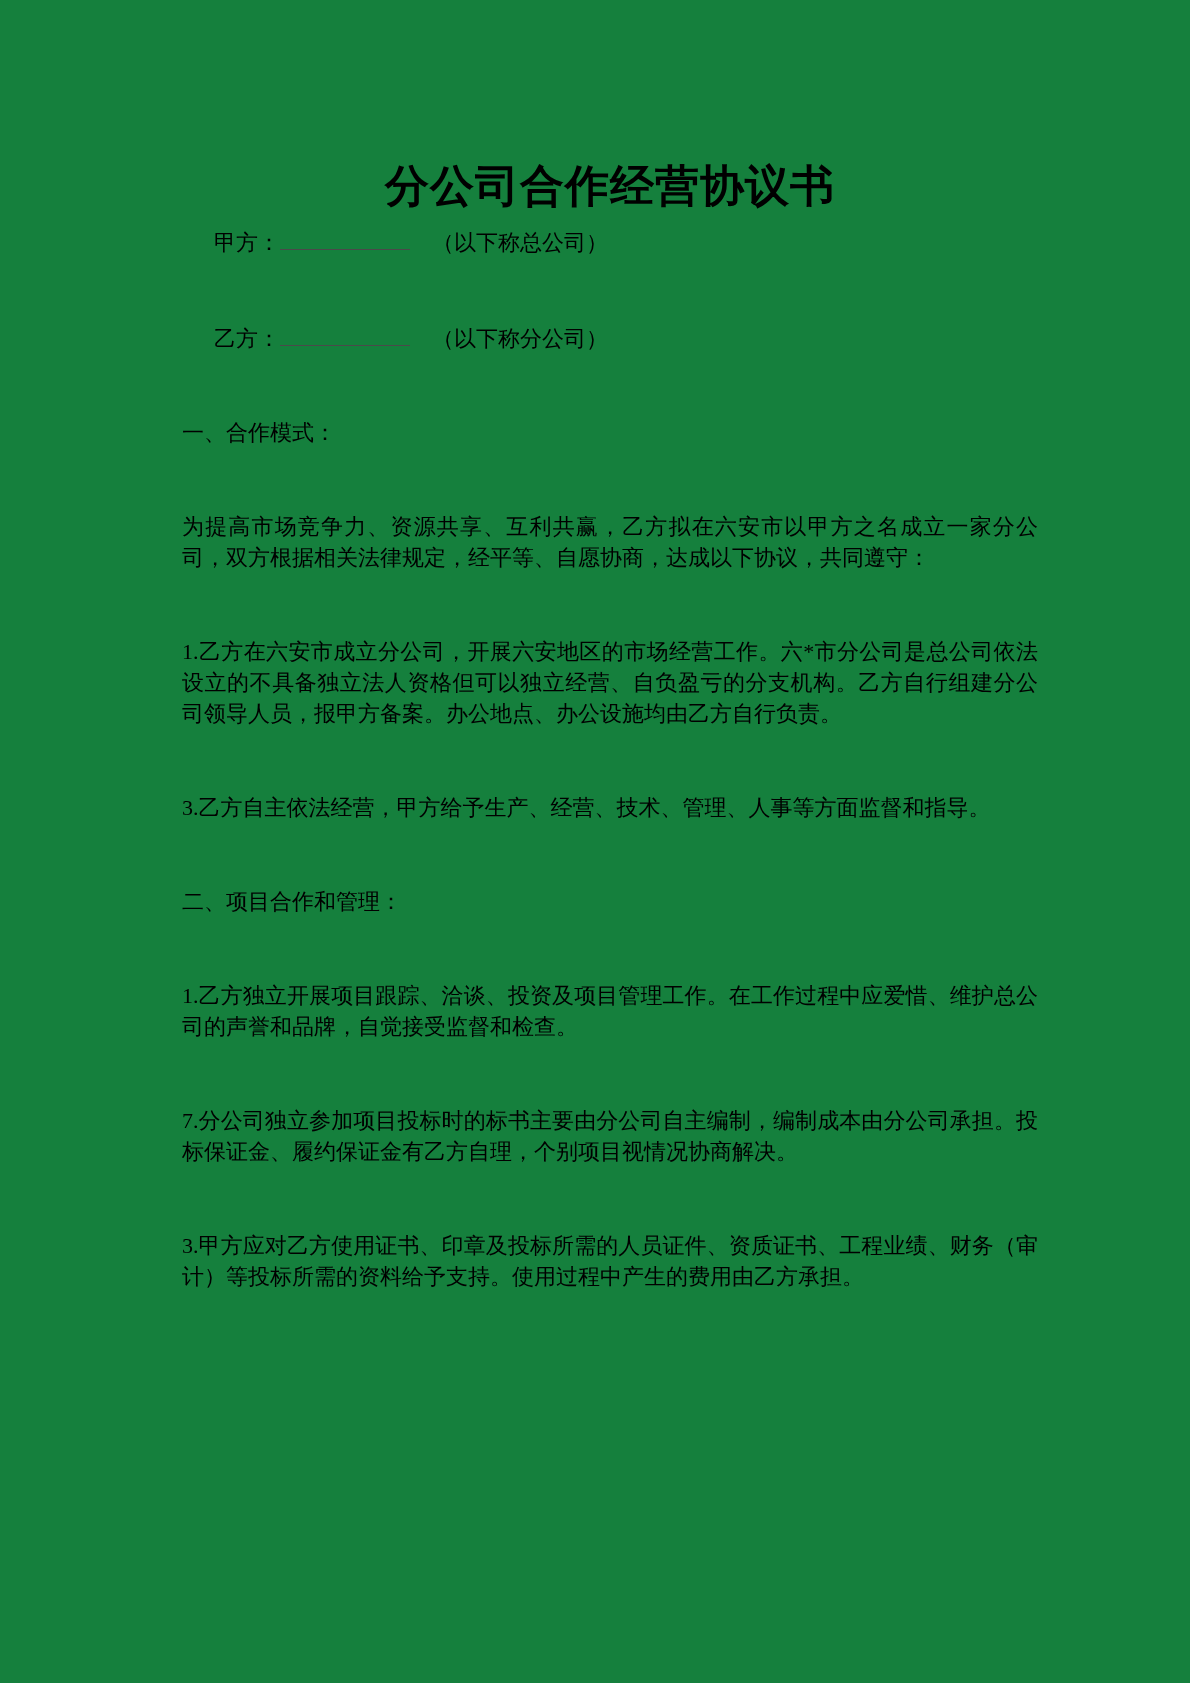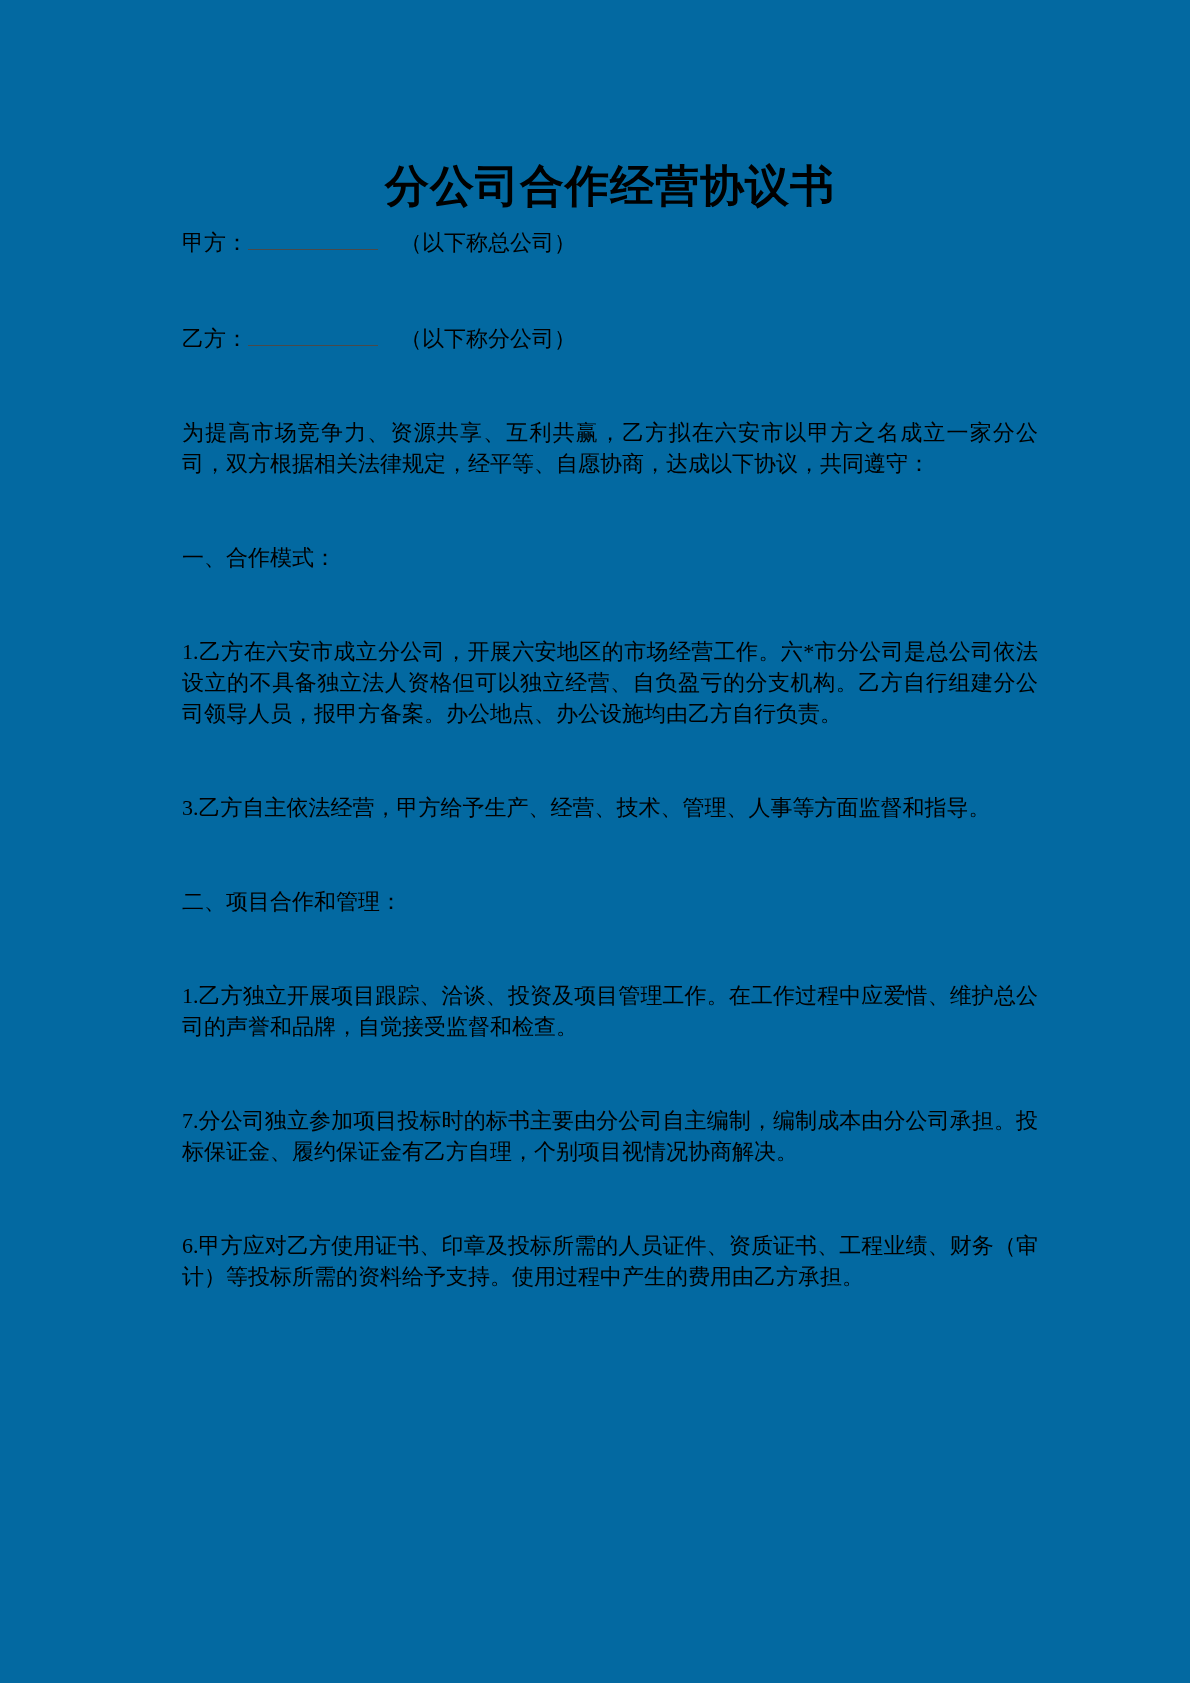--- a/index.html
+++ b/index.html
@@ -4,21 +4,21 @@
 <style>
   html, body {
     margin: 0;
     padding: 0;
     background: #ffffff;
   }
   .page {
     position: relative;
     width: 1190px;
     height: 1683px;
-    background: #0369a1;
+    background: #15803d;
     color: #000000;
     font-family: "Liberation Serif", "DejaVu Serif", serif;
     overflow: hidden;
     box-sizing: border-box;
   }
   .content {
     box-sizing: border-box;
     padding: 162px 152px 0 182px;
   }
   .doc-title {
@@ -30,20 +30,21 @@
     letter-spacing: 1px;
   }
   .para {
     margin: 0 0 63px 0;
     font-size: 22px;
     line-height: 31px;
     text-align: justify;
   }
   .party-row {
     text-align: left;
+    margin-left: 32px;
   }
   .blank-line {
     display: inline-block;
     width: 130px;
     height: 24px;
     margin-right: 22px;
     border-bottom: 1px solid #4a4a4a;
     vertical-align: baseline;
   }
 </style>
@@ -52,32 +53,32 @@
 
 <div class="page">
   <div class="content">
 
     <h1 class="doc-title">分公司合作经营协议书</h1>
 
     <p class="para party-row"><span>甲方：</span><span class="blank-line"></span><span>（以下称总公司）</span></p>
 
     <p class="para party-row"><span>乙方：</span><span class="blank-line"></span><span>（以下称分公司）</span></p>
 
+    <p class="para">一、合作模式：</p>
+
     <p class="para">为提高市场竞争力、资源共享、互利共赢，乙方拟在六安市以甲方之名成立一家分公司，双方根据相关法律规定，经平等、自愿协商，达成以下协议，共同遵守：</p>
-
-    <p class="para">一、合作模式：</p>
 
     <p class="para">1.乙方在六安市成立分公司，开展六安地区的市场经营工作。六*市分公司是总公司依法设立的不具备独立法人资格但可以独立经营、自负盈亏的分支机构。乙方自行组建分公司领导人员，报甲方备案。办公地点、办公设施均由乙方自行负责。</p>
 
 
     <p class="para">3.乙方自主依法经营，甲方给予生产、经营、技术、管理、人事等方面监督和指导。</p>
 
     <p class="para">二、项目合作和管理：</p>
 
     <p class="para">1.乙方独立开展项目跟踪、洽谈、投资及项目管理工作。在工作过程中应爱惜、维护总公司的声誉和品牌，自觉接受监督和检查。</p>
 
     <p class="para">7.分公司独立参加项目投标时的标书主要由分公司自主编制，编制成本由分公司承担。投标保证金、履约保证金有乙方自理，个别项目视情况协商解决。</p>
 
-    <p class="para">6.甲方应对乙方使用证书、印章及投标所需的人员证件、资质证书、工程业绩、财务（审计）等投标所需的资料给予支持。使用过程中产生的费用由乙方承担。</p>
+    <p class="para">3.甲方应对乙方使用证书、印章及投标所需的人员证件、资质证书、工程业绩、财务（审计）等投标所需的资料给予支持。使用过程中产生的费用由乙方承担。</p>
 
 
   </div>
 </div>
 
 </body></html>

